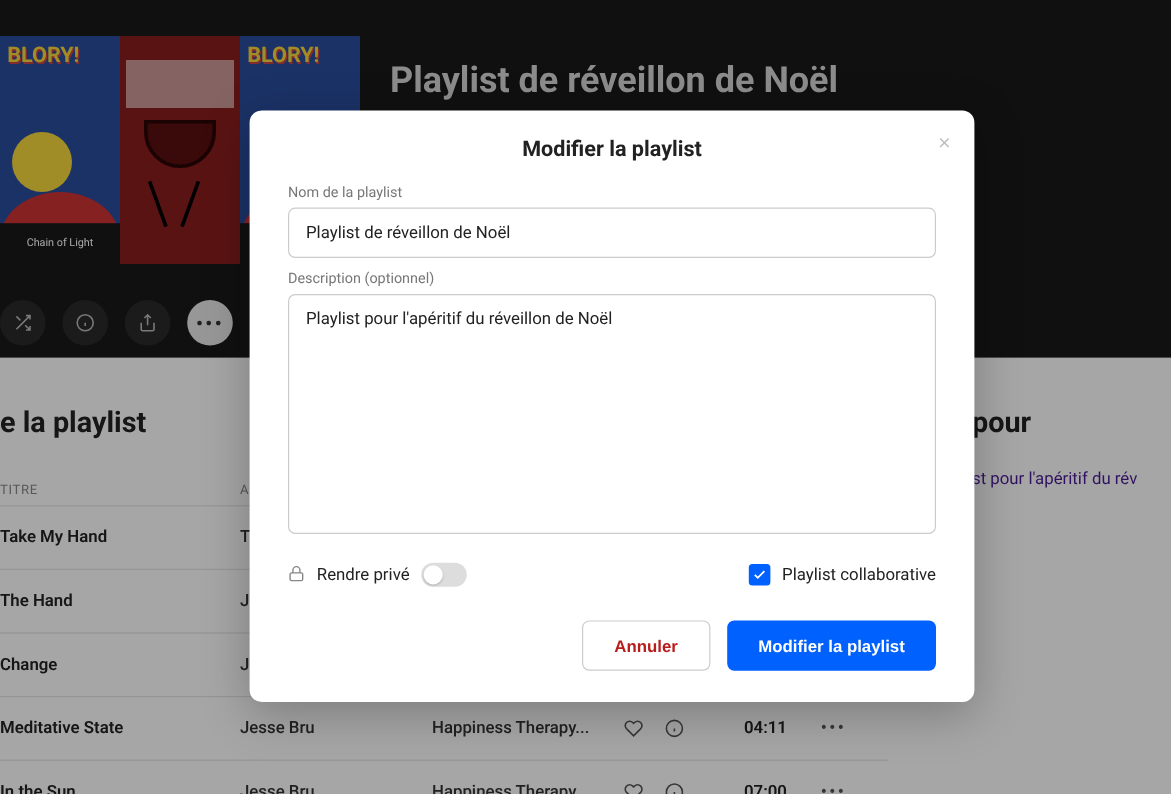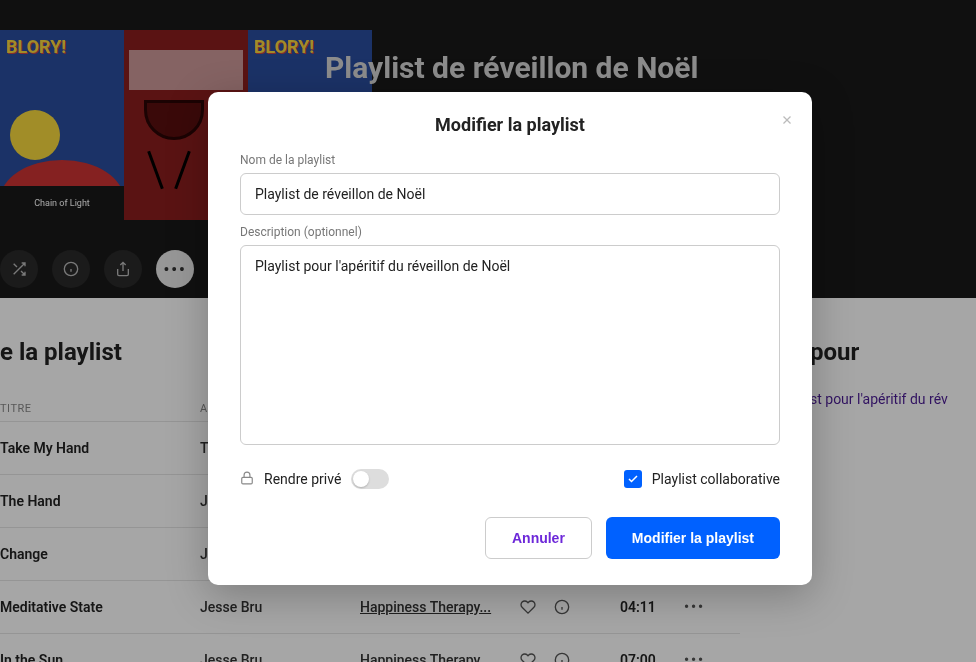--- a/index.html
+++ b/index.html
@@ -2,21 +2,21 @@
 <html><head>
   <meta charset="utf-8">
   <style>
     * { margin: 0; padding: 0; box-sizing: border-box; }
     body { font-family: -apple-system, BlinkMacSystemFont, "Segoe UI", Roboto, sans-serif; width: 976px; height: 662px; overflow: hidden; position: relative; background: #f5f5f5; }
     
     .backdrop { position: absolute; inset: 0; }
     .dark-header { background: #1a1a1a; height: 298px; padding: 30px 0 0 0; position: relative; }
     
     .cover-row { display: flex; gap: 0; position: absolute; left: 0; top: 30px; }
-    .cover { width: 124px; height: 190px; background: #2a4d9e; position: relative; overflow: hidden; display: flex; flex-direction: column; justify-content: flex-end; }
+    .cover { width: 100px; height: 190px; background: #2a4d9e; position: relative; overflow: hidden; display: flex; flex-direction: column; justify-content: flex-end; }
     .cover-title { color: #f7d93e; font-size: 18px; font-weight: bold; position: absolute; top: 6px; left: 6px; text-shadow: 1px 1px 0 #c44; }
     .sun { width: 50px; height: 50px; background: #f7d93e; border-radius: 50%; position: absolute; top: 80px; left: 10px; }
     .sun::after { content: ""; position: absolute; inset: -8px; background: repeating-conic-gradient(#f7d93e 0 10deg, transparent 10deg 30deg); border-radius: 50%; z-index: -1; }
     .wave { position: absolute; bottom: 20px; left: 0; right: 0; height: 40px; background: #c33; border-radius: 50% 50% 0 0 / 100% 100% 0 0; }
     .cover-footer { background: #1a1a1a; color: #fff; font-size: 9px; text-align: center; padding: 12px; position: absolute; bottom: 0; left: 0; right: 0; }
     .cover2 { background: #8b1e1e; }
     .cover2-top { background: #c99; height: 40px; position: absolute; top: 20px; left: 5px; right: 5px; }
     .cover2-mouth { width: 60px; height: 40px; background: #5a0f0f; border-radius: 0 0 60px 60px; position: absolute; top: 70px; left: 20px; border: 3px solid #2a0505; }
     .cover2-legs { position: absolute; bottom: 30px; left: 30px; width: 30px; height: 40px; }
     .cover2-legs::before, .cover2-legs::after { content: ""; position: absolute; width: 3px; height: 40px; background: #000; }
@@ -31,21 +31,21 @@
     .action-btn { width: 38px; height: 38px; border-radius: 50%; background: #2a2a2a; display: flex; align-items: center; justify-content: center; color: #bbb; cursor: pointer; }
     .action-btn svg { width: 16px; height: 16px; }
     
     .content-area { background: #fff; padding: 40px 0 0 0; display: flex; }
     .left-col { flex: 1; max-width: 740px; }
     .section-title { font-size: 24px; font-weight: 700; color: #222; margin-bottom: 30px; margin-left: 0px;}
     
     .table-header { display: flex; padding: 6px 0; color: #888; font-size: 11px; letter-spacing: 0.5px; }
     .col-title { width: 200px; }
     .col-artist { width: 160px; }
-    .col-album { width: 160px; text-decoration: underline; }
+    .col-album { width: 160px; }
     .col-time { width: 60px; text-align: left; padding-left: 10px;}
     
     .track-row { display: flex; align-items: center; padding: 18px 0; border-top: 1px solid #e5e5e5; font-size: 14px; color: #222; font-weight: 600; }
     .track-row .col-artist, .track-row .col-album { font-weight: 500; color: #333; }
     .track-row .col-album { white-space: nowrap; overflow: hidden; text-overflow: ellipsis; }
     .icon-small { width: 16px; height: 16px; color: #555; }
     .row-icons { display: flex; gap: 18px; align-items: center; width: 90px; }
     .dots { color: #555; letter-spacing: 2px; font-weight: bold; }
     
     .right-col { padding-left: 70px; }
@@ -67,21 +67,21 @@
     .lock-icon { color: #888; }
     .toggle-label { font-size: 14px; color: #222; }
     .switch { width: 38px; height: 20px; background: #ddd; border-radius: 10px; position: relative; cursor: pointer; }
     .switch::after { content: ""; position: absolute; width: 16px; height: 16px; background: #fff; border-radius: 50%; top: 2px; left: 2px; box-shadow: 0 1px 2px rgba(0,0,0,0.2); }
     .collab-right { display: flex; align-items: center; gap: 10px; }
     .checkbox { width: 18px; height: 18px; background: #0061ff; border-radius: 3px; display: flex; align-items: center; justify-content: center; }
     .checkbox svg { width: 12px; height: 12px; color: #fff; }
     
     .modal-footer { display: flex; justify-content: flex-end; gap: 14px; margin-top: 28px; }
     .btn { padding: 12px 26px; border-radius: 6px; font-size: 14px; font-weight: 600; cursor: pointer; border: none; }
-    .btn-cancel { background: #fff; border: 1px solid #ccc; color: #6d28d9; }
+    .btn-cancel { background: #fff; border: 1px solid #ccc; color: #b91c1c; }
     .btn-primary { background: #0061ff; color: #fff; }
   </style>
 </head>
 <body>
 
 <div class="backdrop">
   <div class="dark-header">
     <div class="cover-row">
       <div class="cover">
         <div class="cover-title">BLORY!</div>

